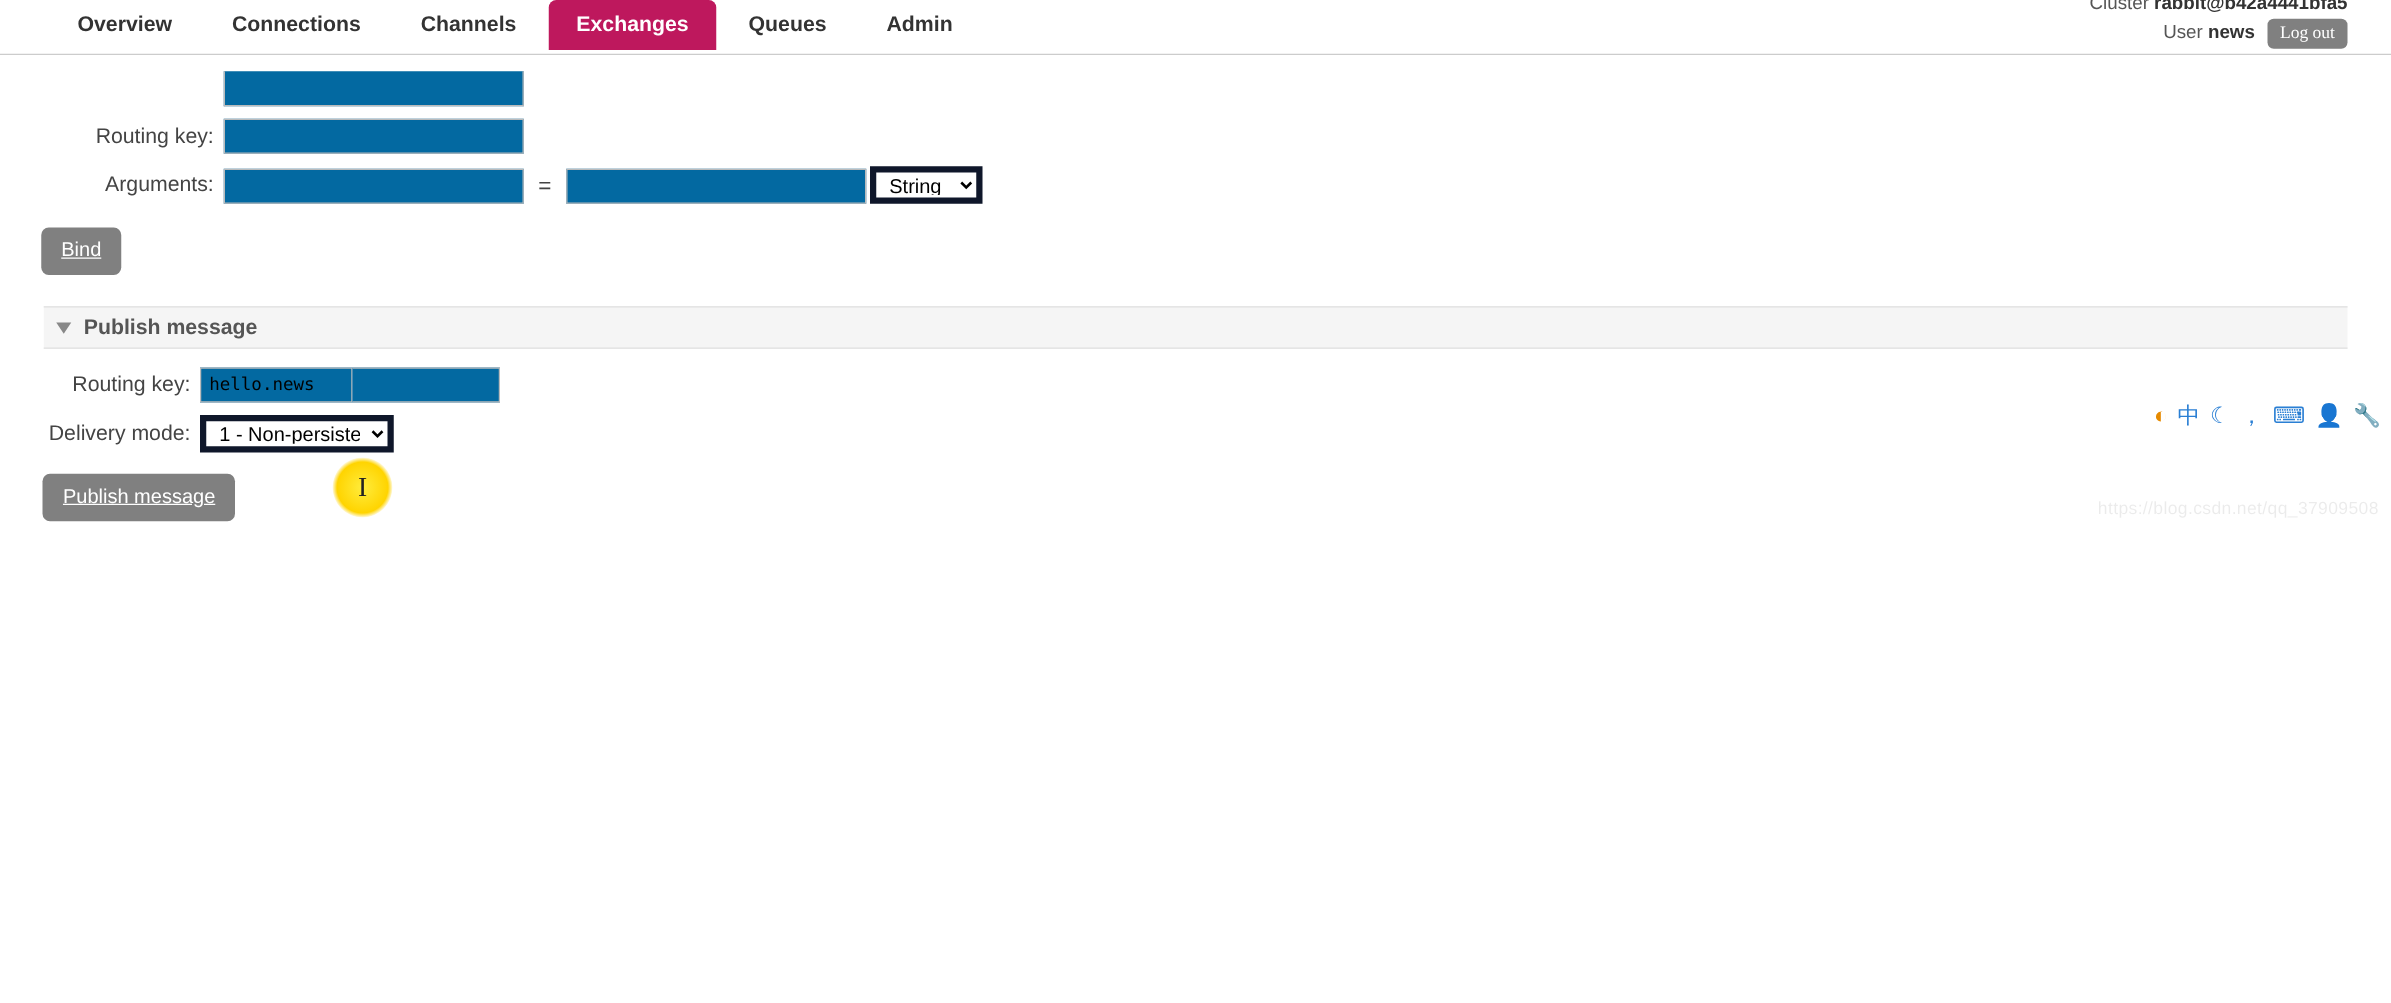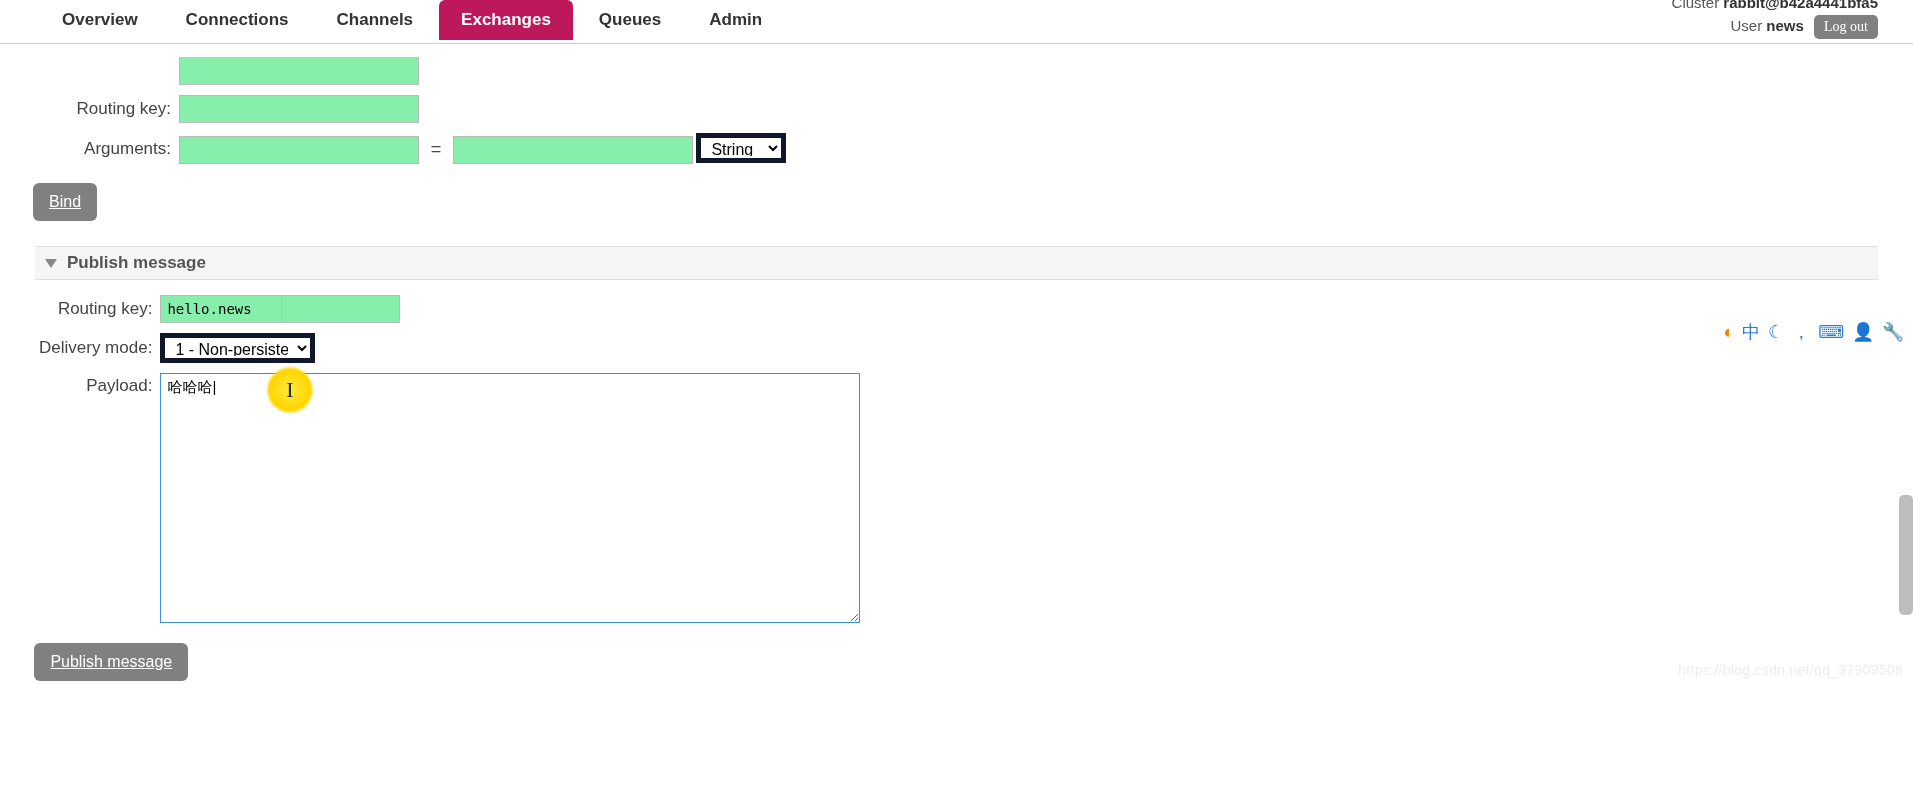--- a/index.html
+++ b/index.html
@@ -76,21 +76,21 @@
       text-align: center;
       border-radius: 3px;
       background: #fff;
       margin-left: 4px;
     }
     input[type=text] {
       border: 1px solid #bbb;
       height: 28px;
       padding: 2px 6px;
       font-size: 14px;
-      background: #86efac;
+      background: #0369a1;
     }
     .w-small { width: 240px; }
     .rk-input { width: 240px; font-family: monospace; font-size: 15px; }
     .rk-highlight { border: 2px solid #e60000; }
     .eq { font-size: 18px; padding: 0 8px; }
     .w-val { width: 240px; }
     select {
       border: 5px solid #0f172a;
       height: 30px;
       font-size: 16px;
@@ -250,26 +250,20 @@
     </tr>
     <tr>
       <td class="lbl">Delivery mode:</td>
       <td>
         <select class="sel-mode">
           <option>1 - Non-persistent</option>
         </select>
       </td>
     </tr>
     <tr>
-      <td class="lbl" style="vertical-align:top;padding-top:8px">Payload:</td>
-      <td>
-        <textarea class="payload" style="">哈哈哈|</textarea>
-      </td>
-    </tr>
-    <tr>
       <td></td>
       <td style="padding-top:12px;padding-left:0">
         <button class="publish-btn" style="margin-left:-122px">Publish message</button>
       </td>
     </tr>
   </tbody>
     </table>
 
 </div>
 

